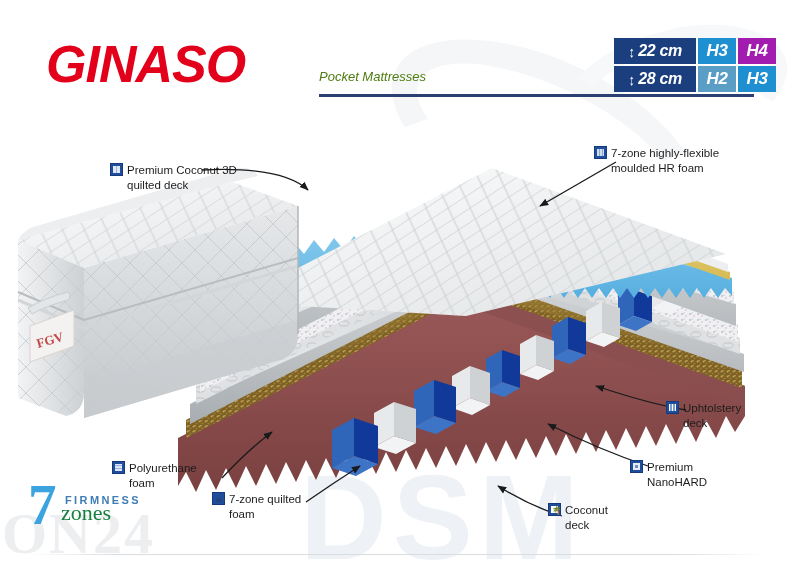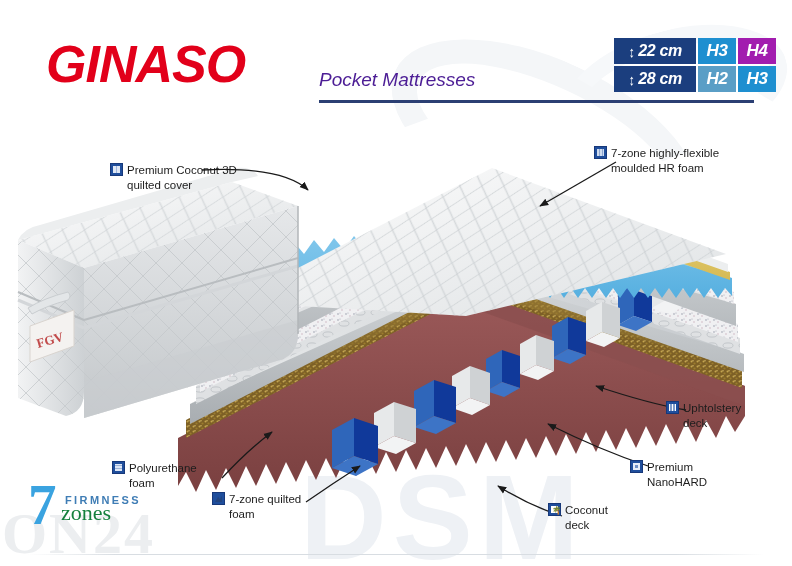--- a/index.html
+++ b/index.html
@@ -65,21 +65,21 @@
   
   #header { position: absolute; left: 16px; top: 0; width: 792px; height: 118px; z-index: 5; font-style: italic; }
   #brand-title {
     position: absolute; left: 30px; top: 38px;
     font-size: 52px; font-weight: bold;
     color: #e2001a; letter-spacing: -1px;
     line-height: 1;
   }
   #brand-subtitle-wrap { position: absolute; left: 303px; top: 70px; }
   #brand-subtitle {
-    font-size: 19px; color: #4c1d95; line-height: 1;
+    font-size: 13px; color: #4d7c0f; line-height: 1;
     white-space: nowrap;
   }
   #subtitle-rule {
     margin-top: 11px; height: 3px; width: 435px;
     background: #2b3f73;
   }
 
   
   #spec-table {
     position: absolute; left: 598px; top: 38px;
@@ -458,21 +458,21 @@
       <path d="M686 290 Q650 284 596 266" marker-end="url(#ah)"></path>
       <path d="M648 346 Q600 330 548 304" marker-end="url(#ah)"></path>
       <path d="M562 396 Q530 386 498 366" marker-end="url(#ah)"></path>
       <path d="M222 358 Q248 330 272 312" marker-end="url(#ah)"></path>
       <path d="M306 382 Q332 364 360 346" marker-end="url(#ah)"></path>
     </g>
   </svg>
 
   <div class="label" id="lbl-jersey" style="left:110px; top:163px;">
     <span class="ico ico-jersey"></span><span>Premium Coconut 3D</span>
-    <span class="lbl-line2">quilted cover</span>
+    <span class="lbl-line2">quilted deck</span>
   </div>
 
   <div class="label" id="lbl-hr" style="left:594px; top:146px;">
     <span class="ico ico-hr"></span><span>7-zone highly-flexible</span>
     <span class="lbl-line2">moulded HR foam</span>
   </div>
 
   <div class="label" id="lbl-pu" style="left:112px; top:461px;">
     <span class="ico ico-pu"></span><span>Polyurethane</span>
     <span class="lbl-line2">foam</span>

